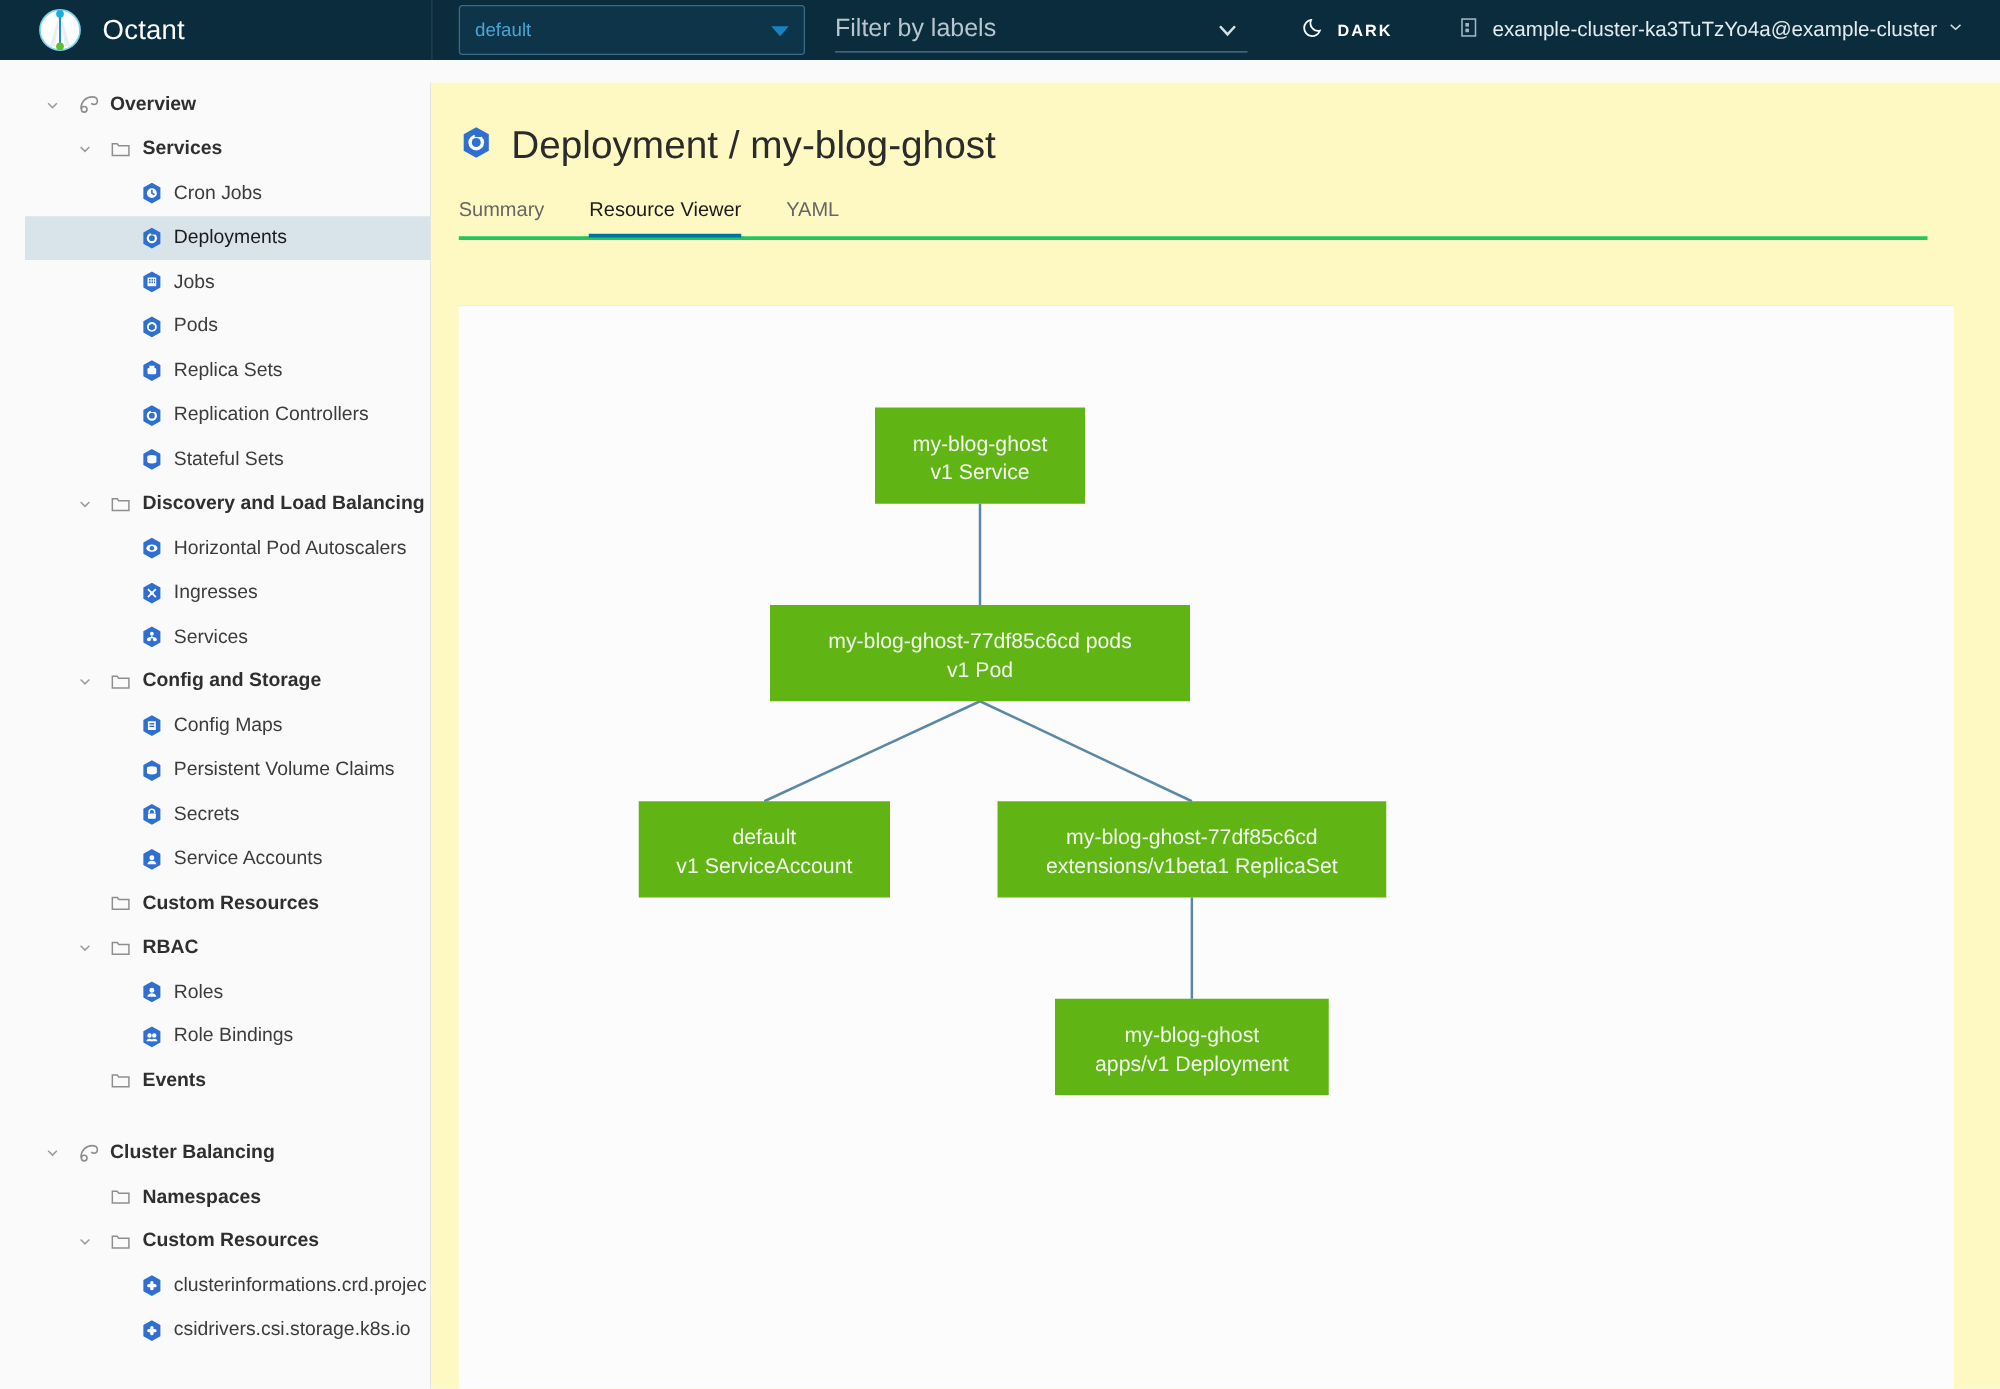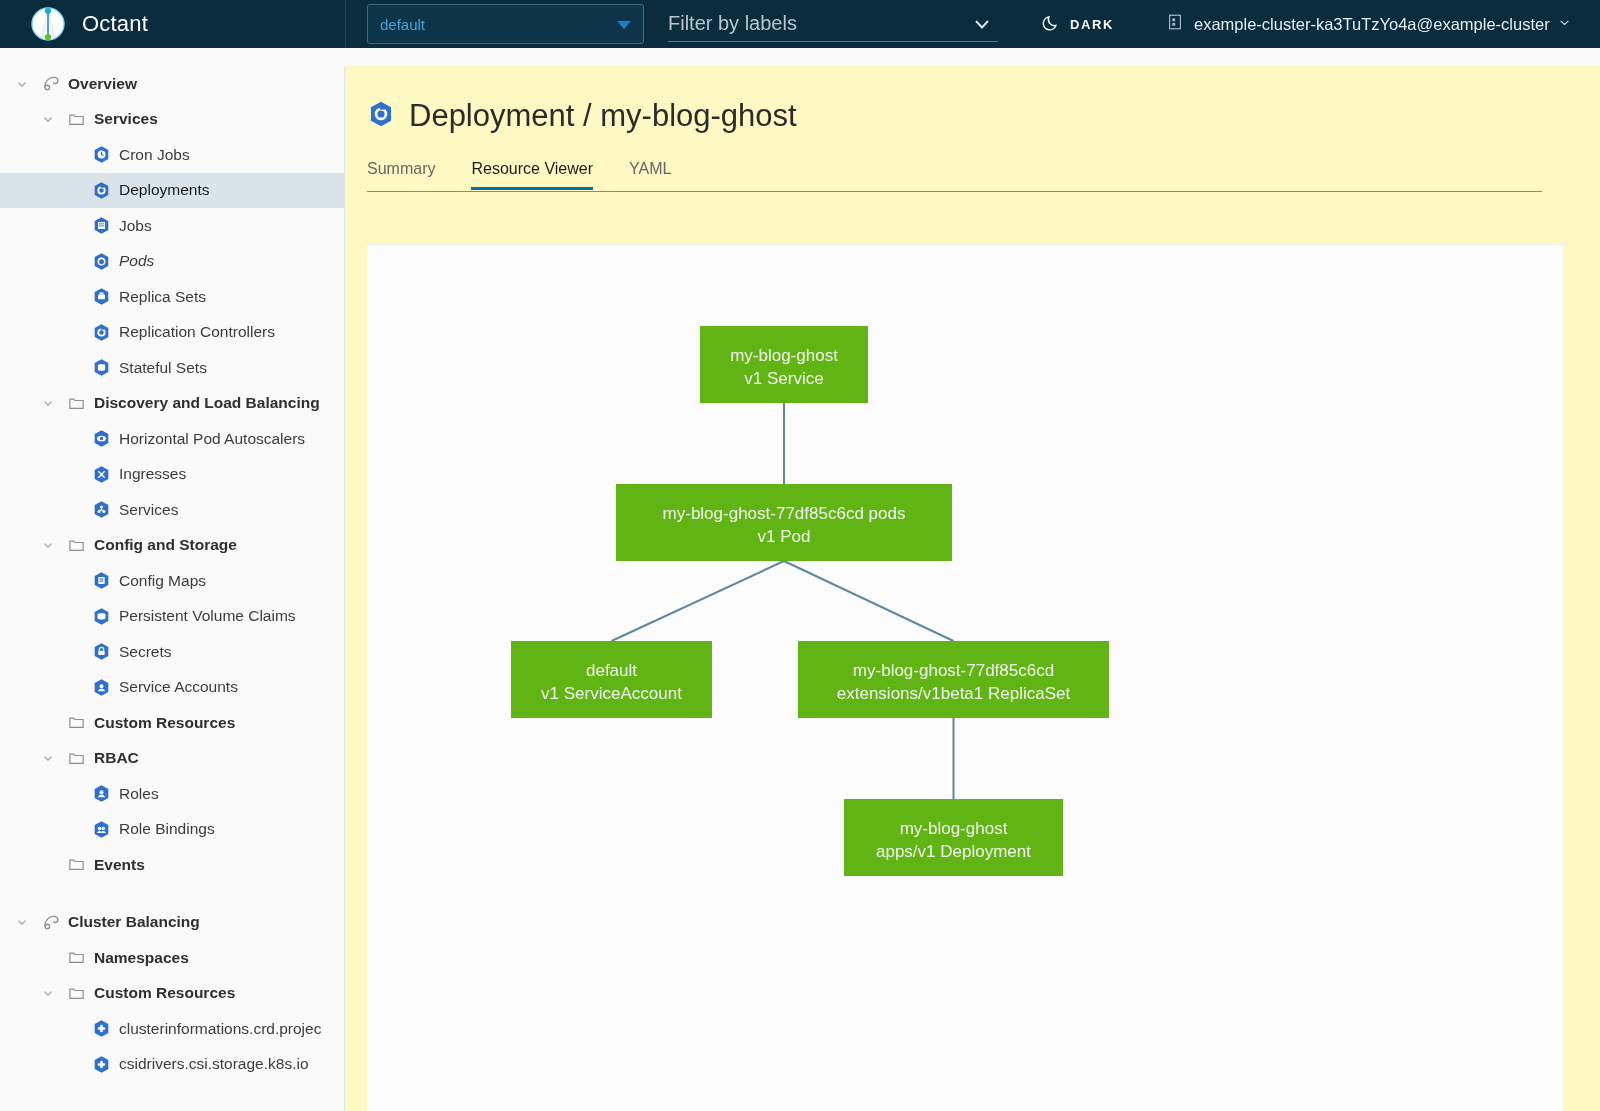--- a/index.html
+++ b/index.html
@@ -64,21 +64,21 @@
   .cluster-box .ccaret { margin-left: 8px; }
 
   
   .sidebar {
     position: absolute; top: 66px; left: 0;
     width: 345px; height: 1045px; background: #fafafa;
     border-right: 1px solid #e3e3e3; overflow: hidden;
   }
   .nav-row {
     height: 35.5px; display: flex; align-items: center;
-    cursor: pointer; position: relative;
+    cursor: pointer; position: relative; margin-left: 20px;
   }
   .nav-row.selected { background: #d9e4ea; }
   .nav-row .caret {
     width: 16px; height: 16px; flex: 0 0 16px;
     display: flex; align-items: center; justify-content: center;
   }
   .nav-label { font-size: 15.5px; color: #3c3c3c; white-space: nowrap; }
   .nav-label.bold { font-weight: bold; color: #2f2f2f; }
   .nav-label.sel { color: #1b1b1b; }
   .ico { flex: 0 0 auto; display: flex; align-items: center; justify-content: center; }
@@ -88,22 +88,22 @@
     position: absolute; top: 66px; left: 345px;
     width: 1255px; height: 1045px; background: #fef9c3;
   }
   .page-title {
     display: flex; align-items: center; padding: 32px 0 0 22px;
   }
   .page-title .ptxt {
     font-size: 31px; color: #2b2b2b; margin-left: 14px; font-weight: 400;
   }
   .tabs {
-    display: flex; align-items: center; margin: 22px 0 0 22px;
-    border-bottom: 1px solid #22c55e; width: 1175px; height: 36px;
+    display: flex; align-items: flex-end; margin: 22px 0 0 22px;
+    border-bottom: 3px solid #22c55e; width: 1175px; height: 36px;
   }
   .tab {
     font-size: 16px; color: #666; padding: 0 0 9px 0; margin-right: 36px;
     cursor: pointer; border-bottom: 3px solid transparent;
     position: relative; top: 1px;
   }
   .tab.active { color: #1b1b1b; border-bottom-color: #0072a3; }
 
   .canvas-wrap {
     position: absolute; top: 178px; left: 22px;
@@ -246,21 +246,21 @@
         <span class="nav-label" style="position: absolute; left: 119px;">Jobs</span>
       </div>
       <div class="nav-row">
         <span class="ico" style="position: absolute; left: 92px;">
           <svg width="19" height="19" viewBox="0 0 24 24">
             <path d="M12 1.6 L20.6 6.3 L20.6 17.7 L12 22.4 L3.4 17.7 L3.4 6.3 Z" fill="#2f6fd0"></path>
             <circle cx="12" cy="12" r="5" fill="#fff"></circle>
             <path d="M12 8.8 L15 10.6 L15 14 L12 15.7 L9 14 L9 10.6 Z" fill="#2f6fd0"></path>
           </svg>
         </span>
-        <span class="nav-label" style="position: absolute; left: 119px; font-style: italic;">Pods</span>
+        <span class="nav-label" style="position: absolute; left: 119px;">Pods</span>
       </div>
       <div class="nav-row">
         <span class="ico" style="position: absolute; left: 92px;">
           <svg width="19" height="19" viewBox="0 0 24 24">
             <path d="M12 1.6 L20.6 6.3 L20.6 17.7 L12 22.4 L3.4 17.7 L3.4 6.3 Z" fill="#2f6fd0"></path>
             <rect x="7.6" y="9.4" width="8.8" height="6.2" rx="1.1" fill="#fff"></rect>
             <rect x="9.4" y="7" width="5.2" height="2.4" fill="#fff"></rect>
           </svg>
         </span>
         <span class="nav-label" style="position: absolute; left: 119px;">Replica Sets</span>

